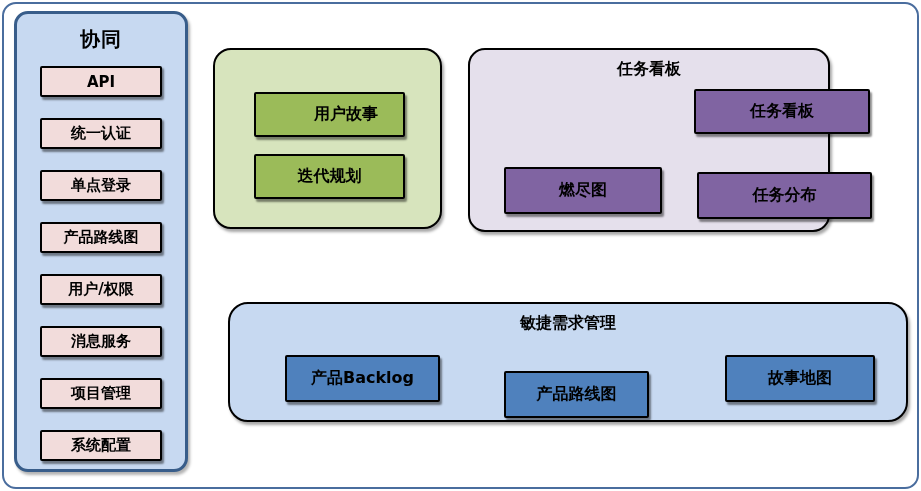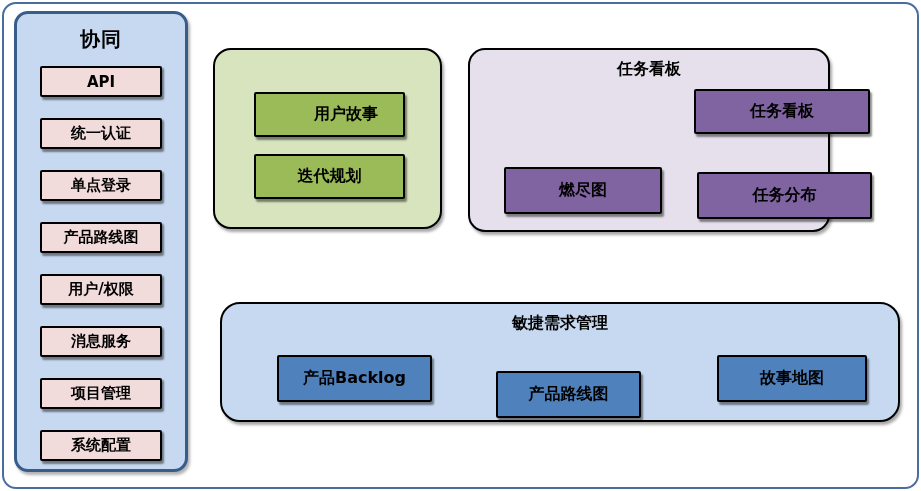--- a/index.html
+++ b/index.html
@@ -99,21 +99,21 @@
     background: var(--light-purple);
     border-radius: 17px;
   }
   .kanban .item-box { background: var(--purple); }
   .kanban .item-0 { left: 22px;  top: 39px;  width: 158px; height: 46px; }
   .kanban .item-1 { left: 224px; top: 39px;  width: 176px; height: 45px; }
   .kanban .item-2 { left: 34px;  top: 117px; width: 158px; height: 47px; }
   .kanban .item-3 { left: 227px; top: 122px; width: 175px; height: 47px; }
   
   .agile {
-    left: 220px; top: 302px;
+    left: 228px; top: 302px;
     width: 680px; height: 120px;
     background: var(--light-blue);
     border-radius: 20px;
   }
   .agile .item-box { background: var(--accent-blue); top: 51px; height: 47px; }
   .agile .item-0 { left: 55px;  width: 155px; text-align: right; }
   .agile .item-1 { left: 274px; width: 145px; margin-top: 16px; }
   .agile .item-2 { left: 495px; width: 150px; }
 </style>
 </head>

